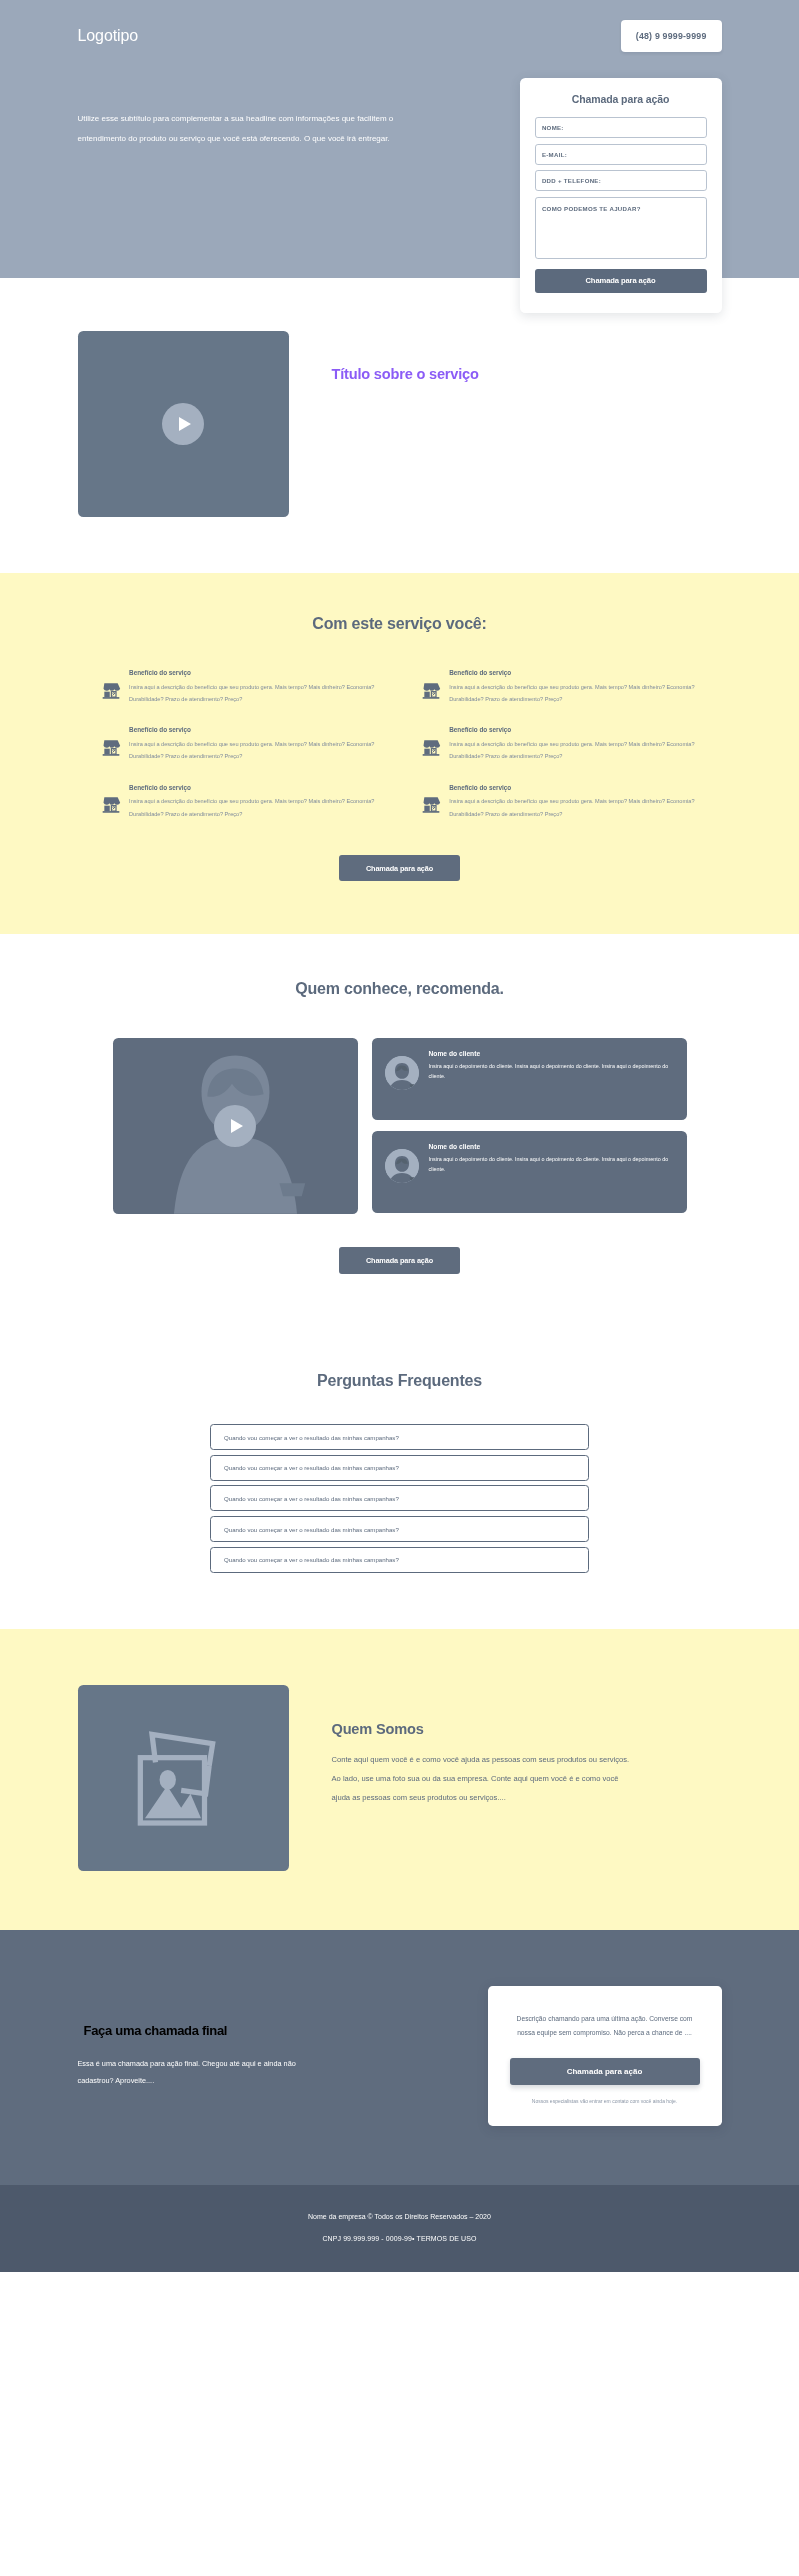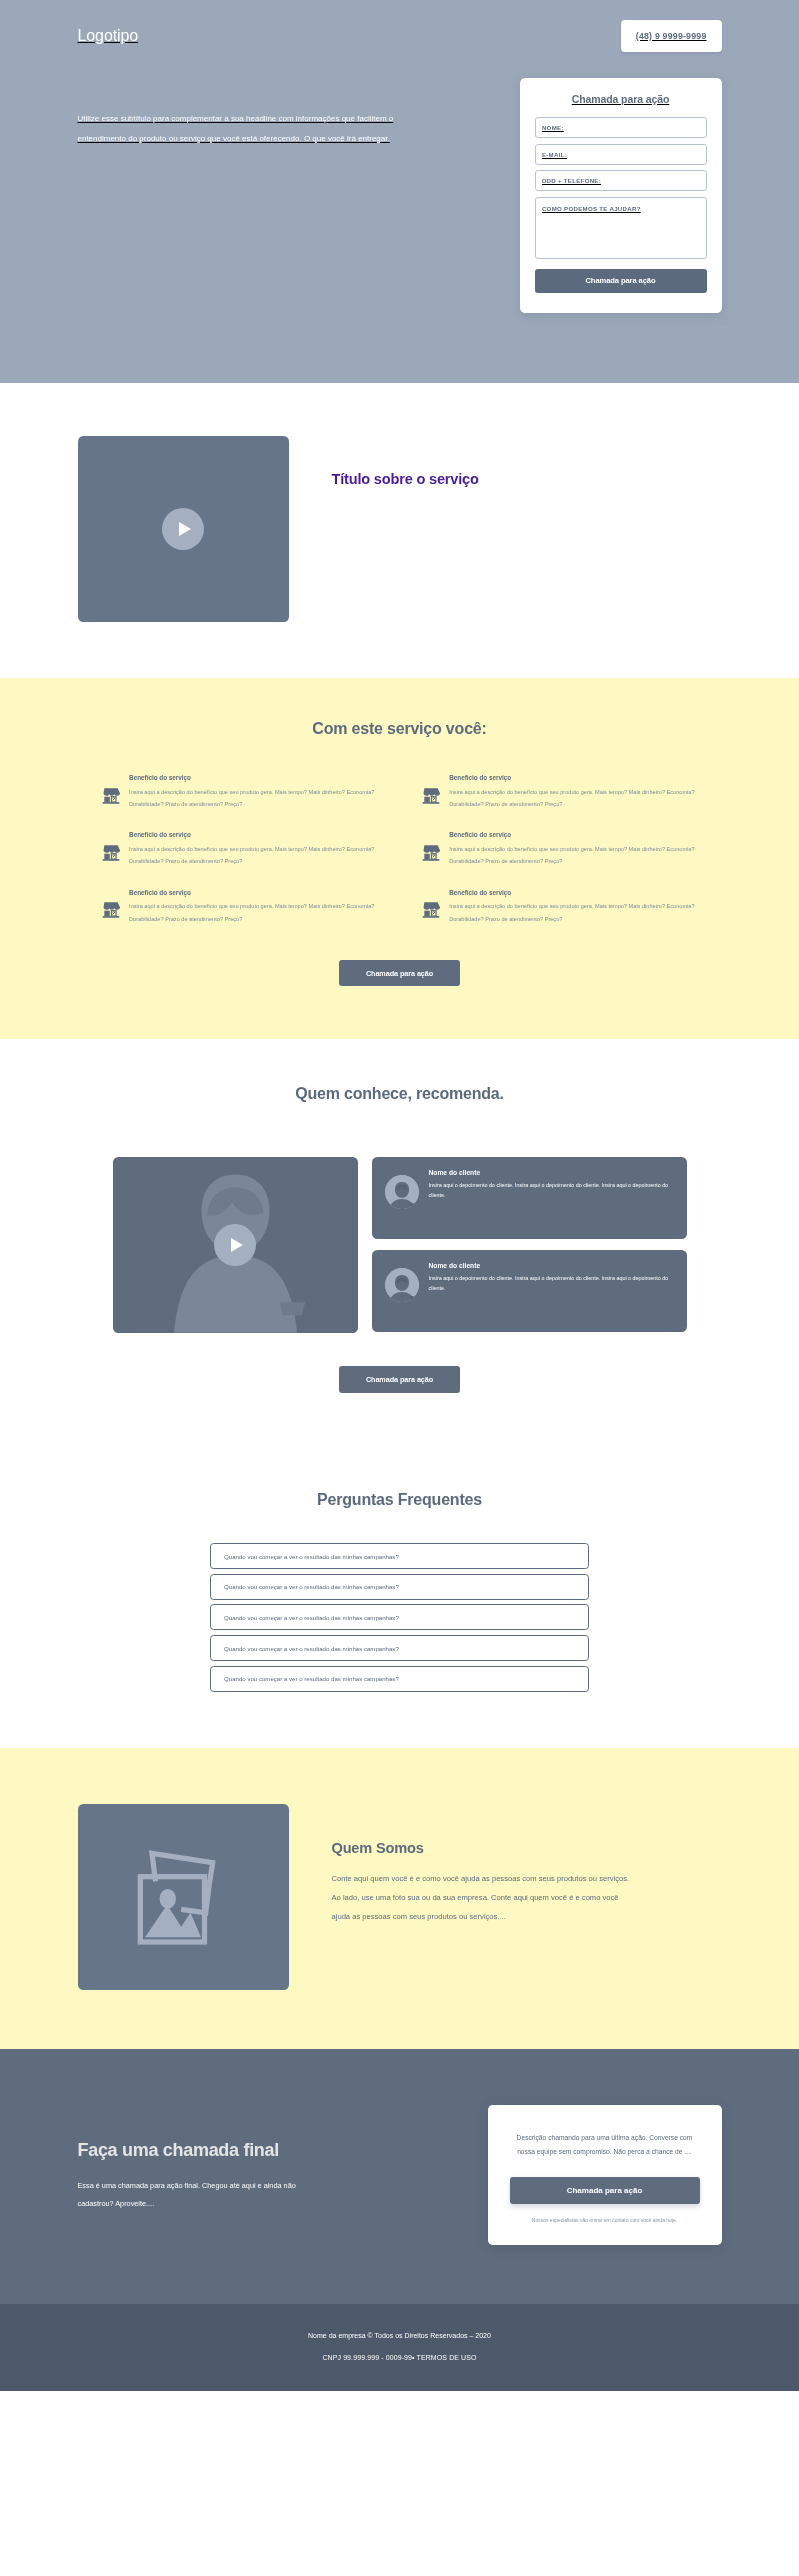--- a/index.html
+++ b/index.html
@@ -12,23 +12,22 @@
   }
 
   body { width: 799px; overflow-x: hidden; }
 
   .page { width: 799px; }
 
   
   .hero {
     position: relative;
     background: #9ba8ba;
-    height: 383px;
+    height: 278px;
     padding: 0;
-    text-decoration: underline;
   }
   .hero-inner {
     width: 644px;
     margin: 0 auto;
     position: relative;
     height: 100%;
   }
   .brand-row {
     display: flex;
     align-items: center;
@@ -164,21 +163,21 @@
   }
   .play-tri {
     width: 0; height: 0;
     border-left: 12.3px solid #ffffff;
     border-top: 7.6px solid transparent;
     border-bottom: 7.6px solid transparent;
     margin-left: 4.1px;
   }
   .service-text { margin-left: 43px; padding-top: 35px; width: 304px; }
   .service-h {
-    color: #4c1d95;
+    color: #8b5cf6;
     font-size: 14.6px;
     font-weight: 700;
     letter-spacing: -0.2px;
   }
   .service-p {
     color: #5c6a7d;
     font-size: 7.6px;
     line-height: 2.5;
     margin-top: 14px;
   }
@@ -217,21 +216,21 @@
     border: none;
     border-radius: 2.9px;
     padding: 8.8px 27px;
     cursor: pointer;
     font-family: "Liberation Sans", sans-serif;
     letter-spacing: -0.1px;
   }
 
   
   .testi { padding: 46px 0 49px; }
-  .testi .sec-title { margin-bottom: 54px; }
+  .testi .sec-title { margin-bottom: 40px; }
   .testi-row { display: flex; gap: 14px; padding: 0 35px; }
   .testi-video {
     width: 245px; height: 176px;
     background: #5f6c7e;
     border-radius: 5.3px;
     position: relative;
     flex: none;
     overflow: hidden;
   }
   .silhouette { position: absolute; inset: 0; }
@@ -306,25 +305,26 @@
     font-size: 6.1px;
     background: #ffffff;
     cursor: pointer;
   }
 
   
   .final { padding: 56px 0 59px; }
   .final .wrap { display: flex; align-items: center; justify-content: space-between; }
   .final-left { width: 275px; padding-left: 0; }
   .final-h {
-    color: #e5e5e5;
-    font-size: 18px;
+    color: #000000;
+    font-size: 13px;
     line-height: 1.35;
     font-weight: 700;
     letter-spacing: -0.3px;
+    margin-left: 6px;
   }
   .final-p {
     color: #ffffff;
     font-size: 7.3px;
     line-height: 2.35;
     margin-top: 15px;
     max-width: 234px;
   }
   .final-card {
     width: 234px;

